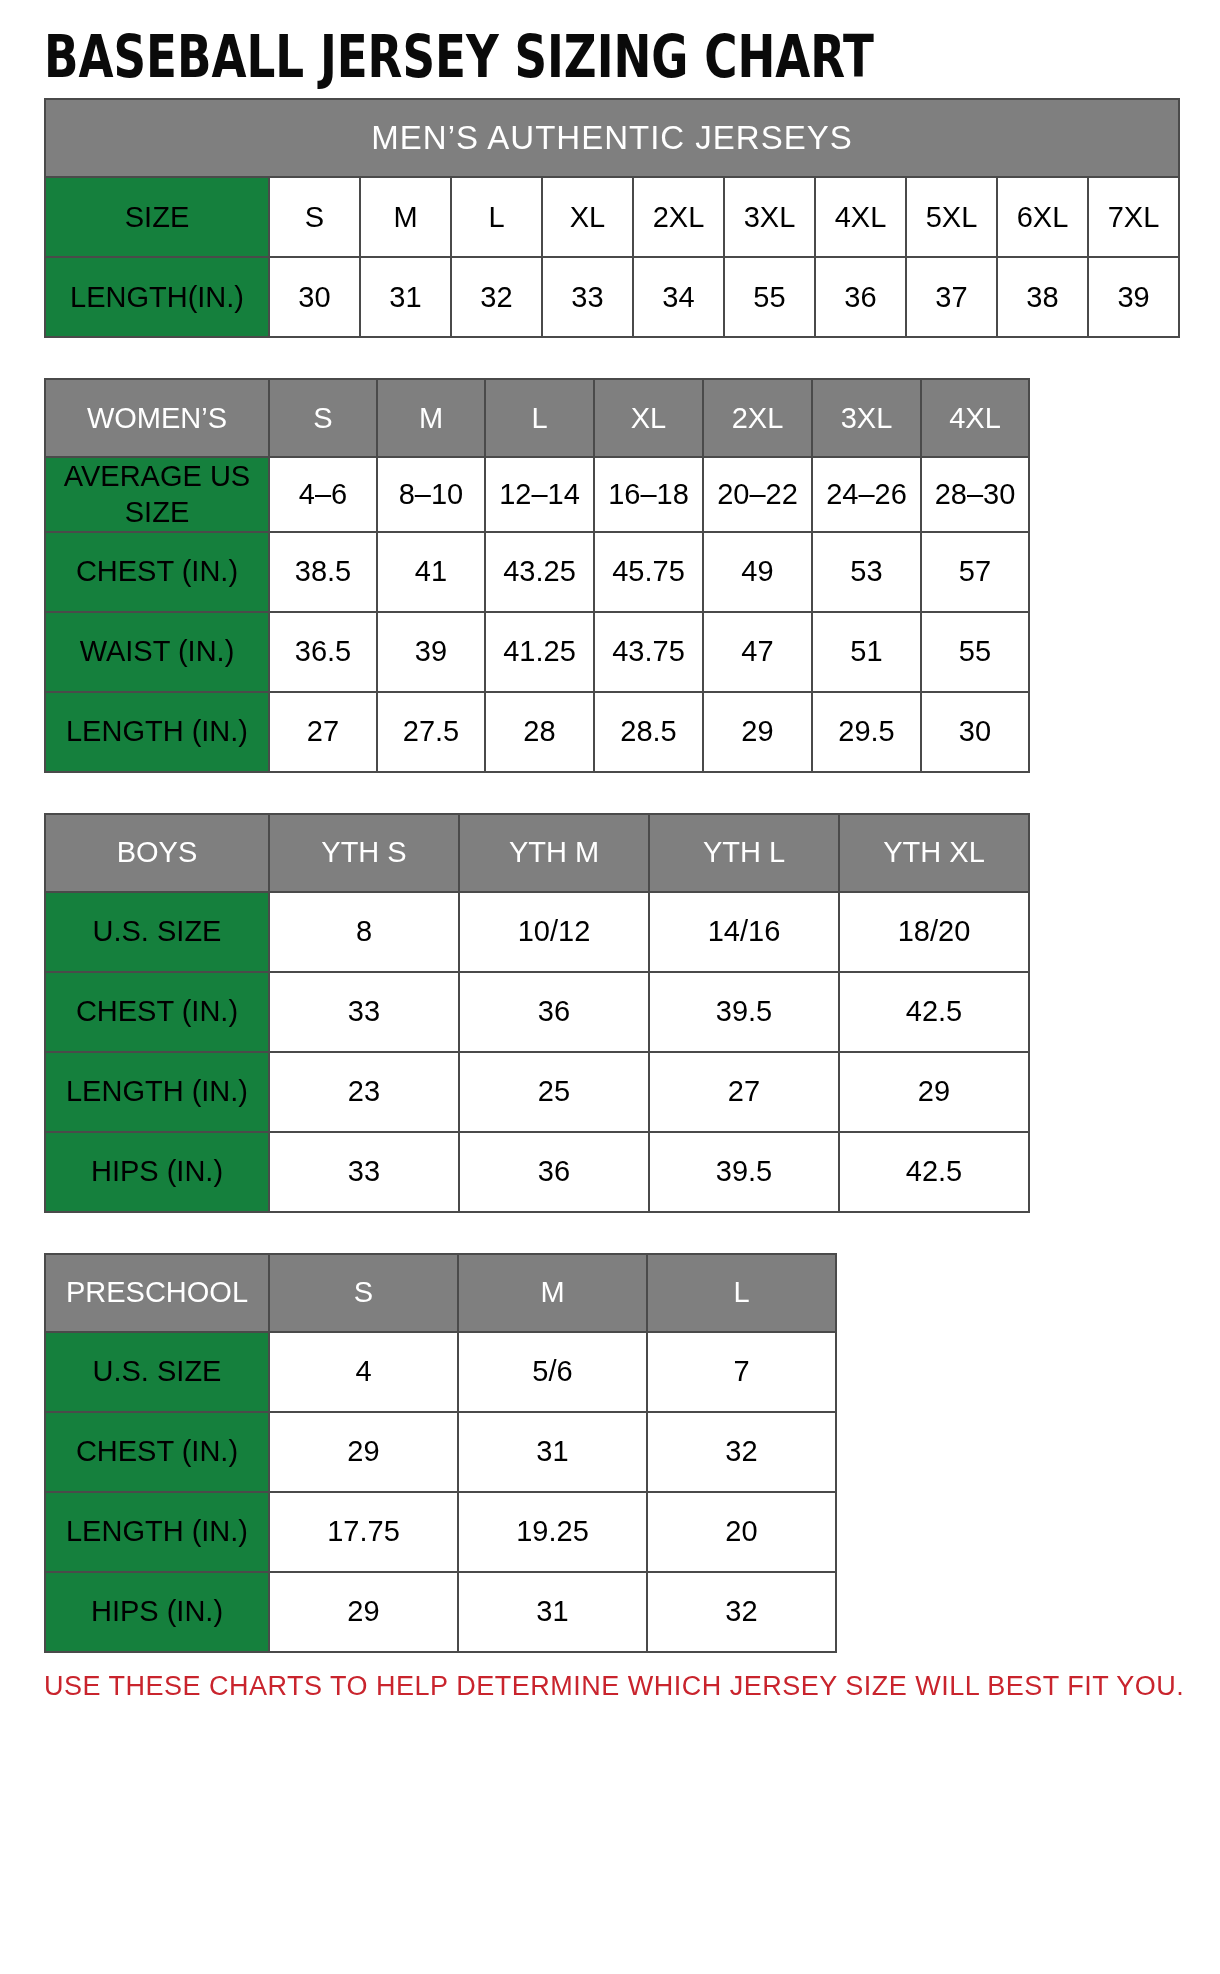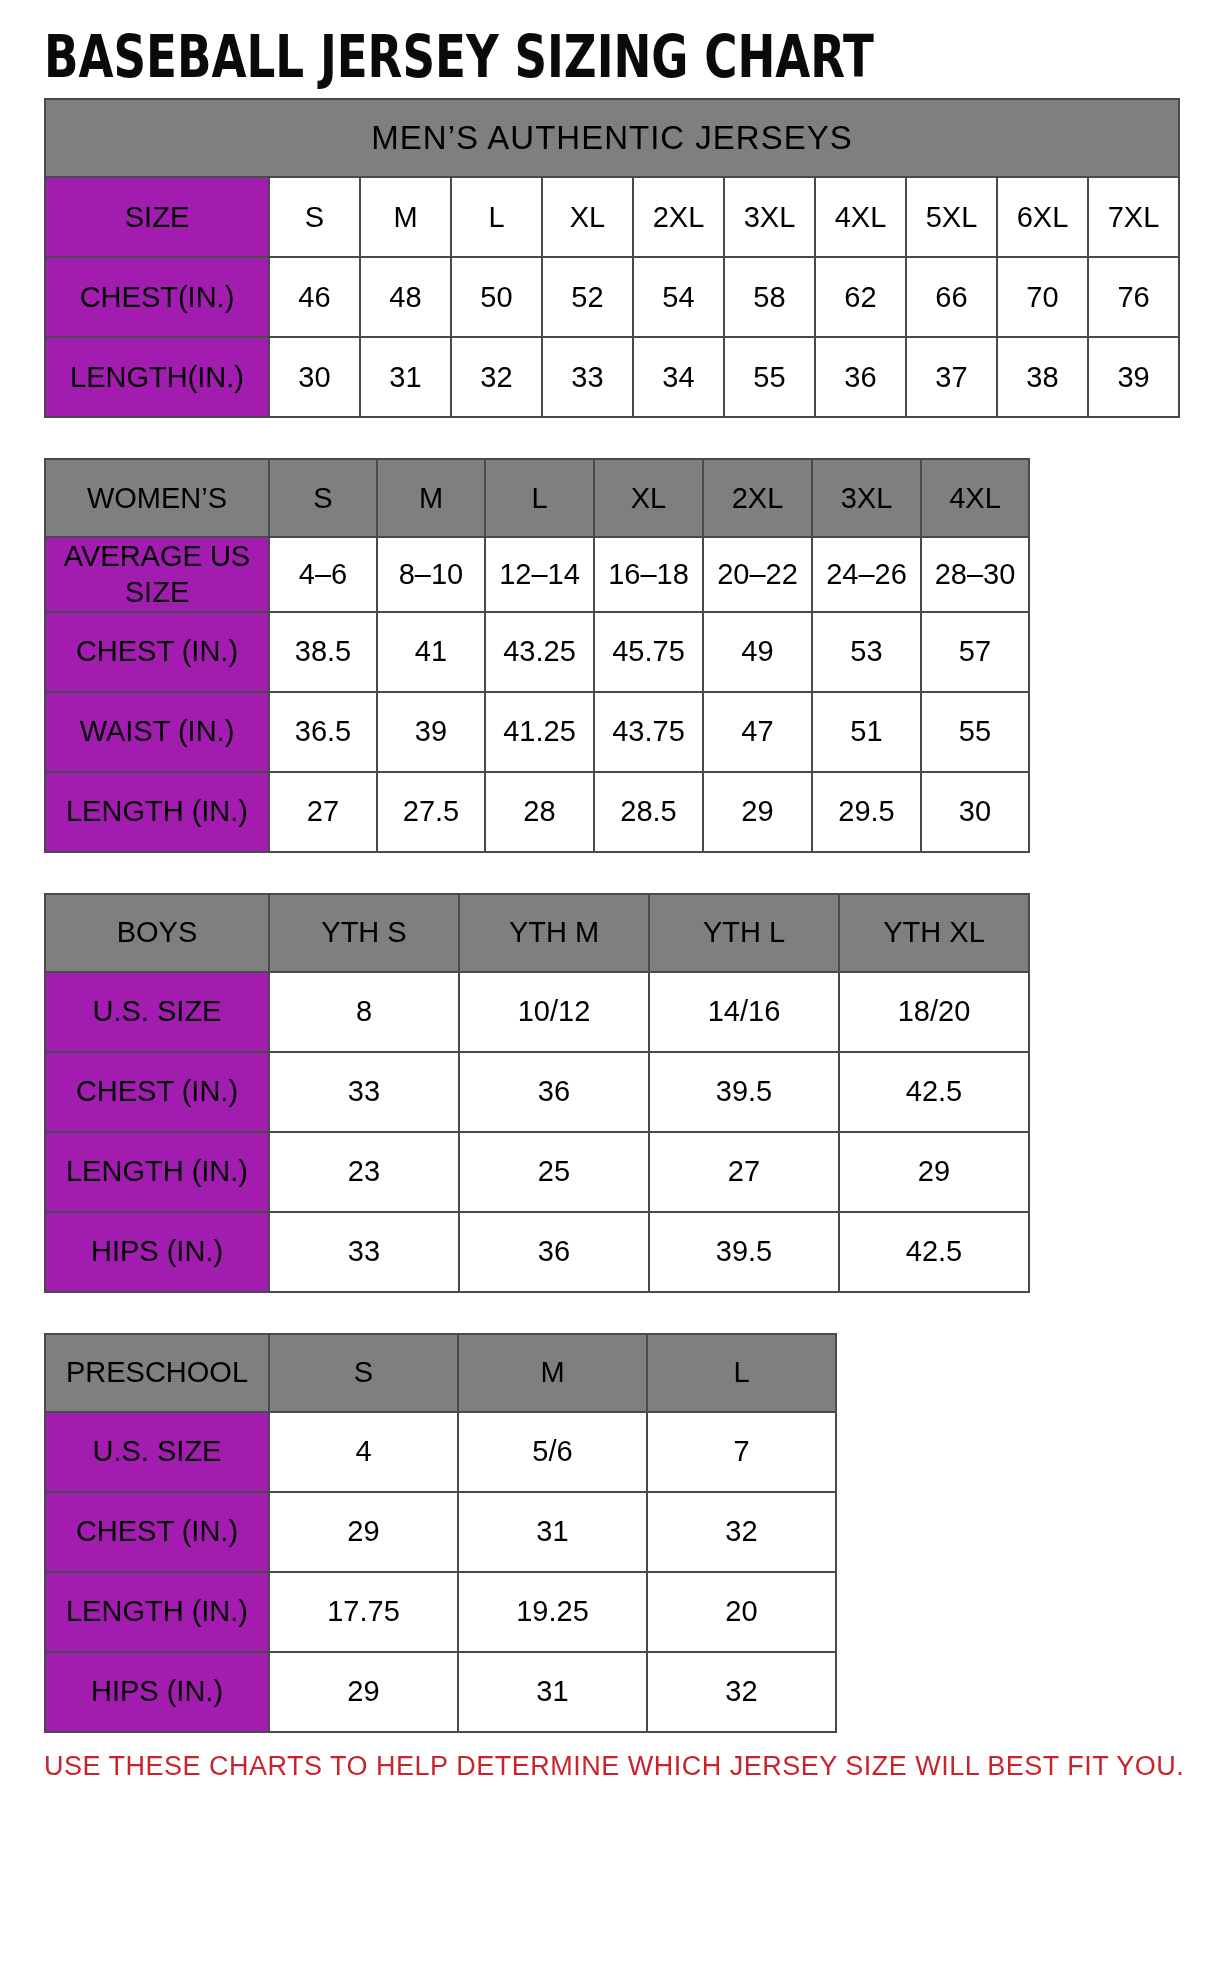--- a/index.html
+++ b/index.html
@@ -50,24 +50,24 @@
     border:2px solid var(--border);
     text-align:center;
     vertical-align:middle;
     font-weight:400;
     font-size:29px;
     padding:0 6px;
     overflow:hidden;
   }
   thead th{
     background:var(--header-gray);
-    color:#000000;
+    color:#ffffff;
   }
   tbody th{
-    background:#a21caf;
+    background:#15803d;
     color:#000000;
     font-weight:400;
   }
   thead tr{ height:78px; }
   tbody tr{ height:80px; }
 
   .table-title{ font-size:33px; letter-spacing:1px; }
 
   #mens{ width:1134px; }
   #womens,#boys{ width:984px;border-radius:23px; }
@@ -116,33 +116,20 @@
           <td>S</td>
           <td>M</td>
           <td>L</td>
           <td>XL</td>
           <td>2XL</td>
           <td>3XL</td>
           <td>4XL</td>
           <td>5XL</td>
           <td>6XL</td>
           <td>7XL</td>
-        </tr>
-        <tr>
-          <th>CHEST(IN.)</th>
-          <td>46</td>
-          <td>48</td>
-          <td>50</td>
-          <td>52</td>
-          <td>54</td>
-          <td>58</td>
-          <td>62</td>
-          <td>66</td>
-          <td>70</td>
-          <td>76</td>
         </tr>
         <tr>
           <th>LENGTH(IN.)</th>
           <td>30</td>
           <td>31</td>
           <td>32</td>
           <td>33</td>
           <td>34</td>
           <td>55</td>
           <td>36</td>

